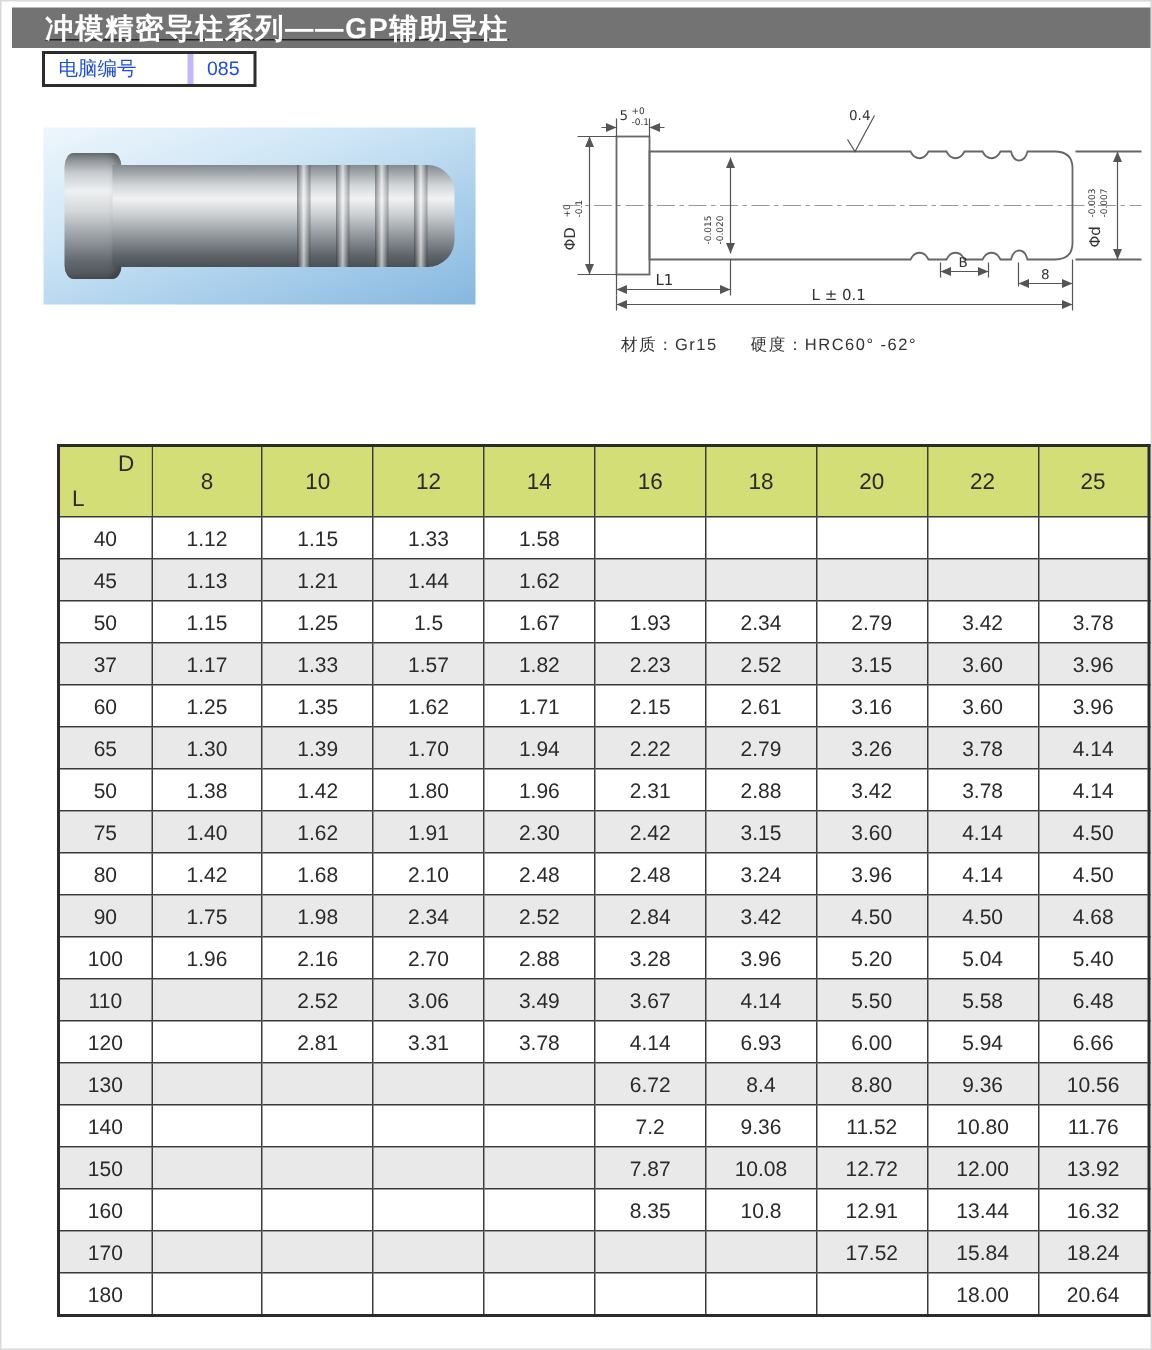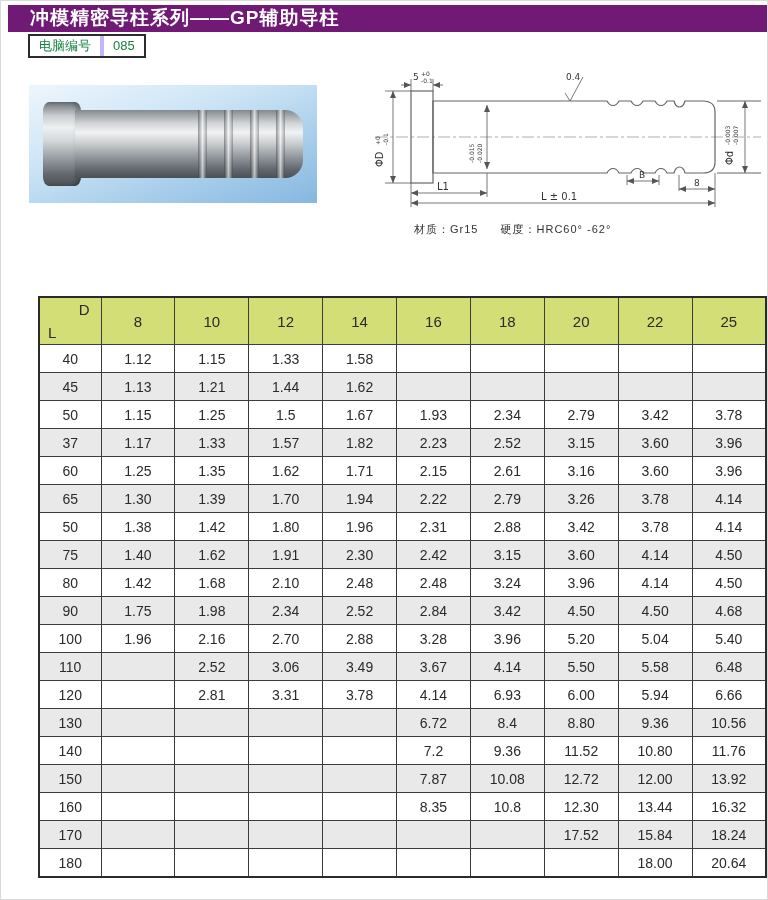--- a/index.html
+++ b/index.html
@@ -6,29 +6,29 @@
   body{
     width:768px;height:900px;
     font-family:"Liberation Sans","DejaVu Sans",sans-serif;
     background:#fff;color:#222;position:relative;overflow:hidden;
   }
   .page{position:absolute;inset:0;border:1px solid #d9d9d9;background:#fff;}
 
   
   .title-bar{
     position:absolute;left:7px;top:4px;right:0;height:27px;
-    background:#701a75;display:flex;align-items:flex-start;
+    background:#737373;display:flex;align-items:center;text-decoration:underline;
   }
   .title-bar span{
     color:#fff;font-weight:bold;font-size:19px;letter-spacing:1px;padding-left:22px;
     white-space:nowrap;
   }
   .code-box{
     position:absolute;left:27px;top:33px;display:inline-flex;
-    border:2px solid #2c2c2c;font-size:13px;color:#15803d;background:#fff;
+    border:2px solid #2c2c2c;font-size:13px;color:#1d4ed8;background:#fff;gap:25px;
   }
   .code-box .cell{padding:2px 9px;line-height:16px;}
   .code-box .cell+.cell{border-left:4px solid #c4b5fd;}
 
   
   .photo{
     position:absolute;left:28px;top:84px;width:288px;height:118px;
     background:linear-gradient(160deg,#eef6fc 0%,#cfe6f6 35%,#a7cdea 70%,#86b7e0 100%);
   }
   .flange{
@@ -398,21 +398,21 @@
           <td>13.92</td>
         </tr>
         <tr>
           <td>160</td>
           <td></td>
           <td></td>
           <td></td>
           <td></td>
           <td>8.35</td>
           <td>10.8</td>
-          <td>12.30</td>
+          <td>12.91</td>
           <td>13.44</td>
           <td>16.32</td>
         </tr>
         <tr class="alt">
           <td>170</td>
           <td></td>
           <td></td>
           <td></td>
           <td></td>
           <td></td>

